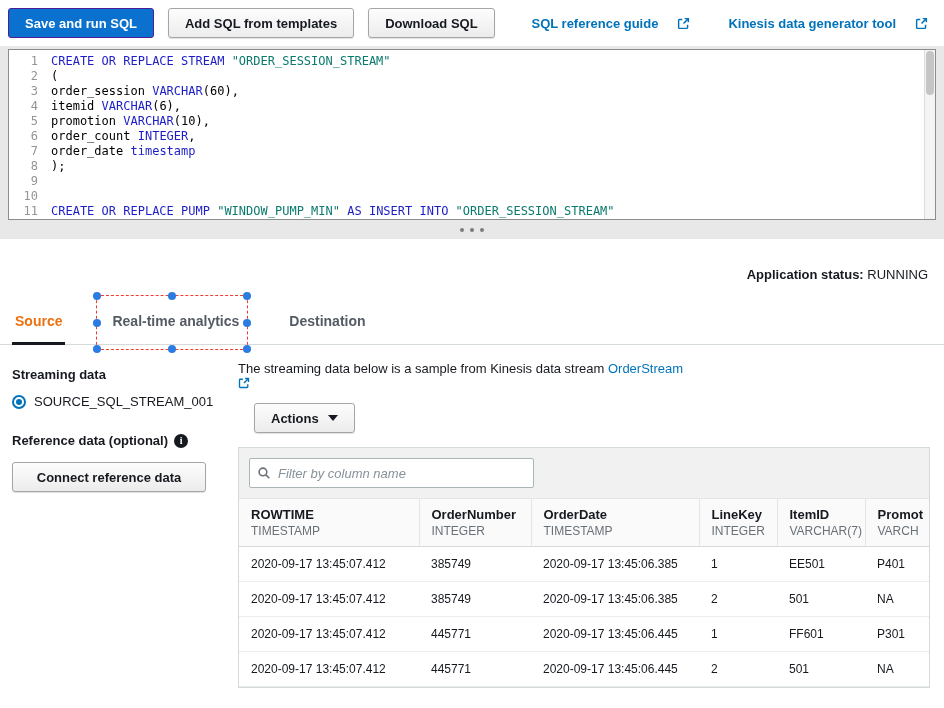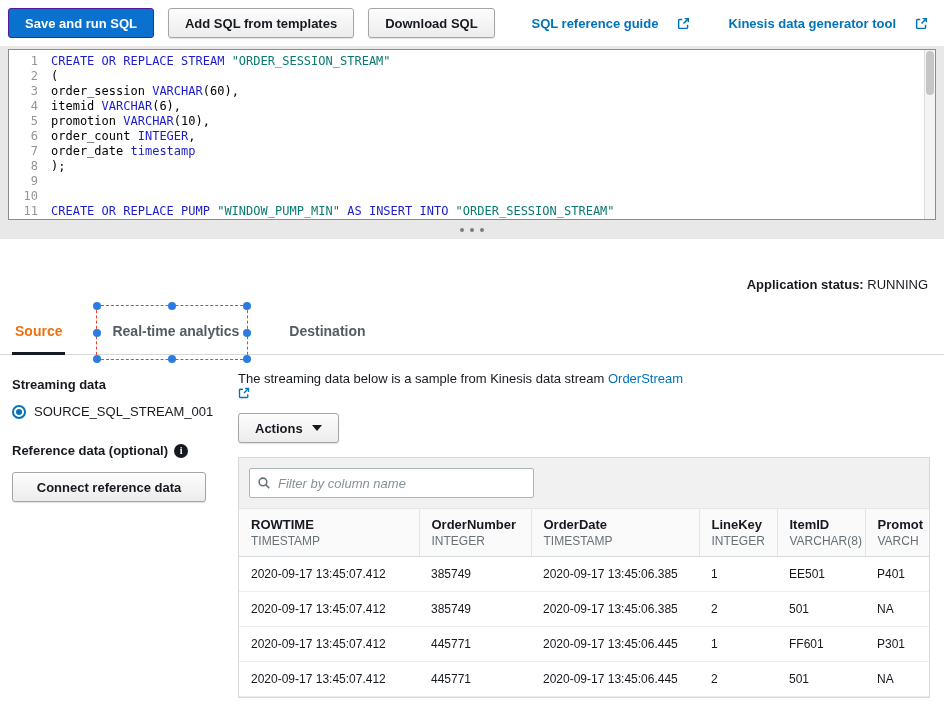--- a/index.html
+++ b/index.html
@@ -39,21 +39,21 @@
   .code-line { min-height: 15px; white-space: pre; }
   .tk-kw { color: #1d1dc8; }
   .tk-str { color: #0b7a6e; }
   .tk-pl { color: #000; }
   .scrollbar-v { position: absolute; top: 0; right: 0; bottom: 0; width: 11px; background: #f4f4f4; border-left: 1px solid #dcdcdc; }
   .scroll-thumb { position: absolute; top: 1px; left: 1px; right: 1px; height: 44px; background: #c5c5c5; border-radius: 5px; }
   .resize-handle { height: 19px; display: flex; align-items: center; justify-content: center; gap: 6px; cursor: row-resize; }
   .resize-handle i { width: 4px; height: 4px; border-radius: 50%; background: #7b7b7b; }
 
   
-  .status-line { margin-top: 38px; padding-right: 16px; text-align: right; }
+  .status-line { margin-top: 28px; padding-right: 16px; text-align: right; }
   .status-label { font-weight: bold; }
 
   
   .tabs { position: relative; display: flex; gap: 44px; margin-top: 18px; padding: 0 12px; border-bottom: 1px solid #d5dbdb; }
   .tab {
     padding: 13px 3px 13px; font-size: 14px; font-weight: bold; color: #545b64;
     border-bottom: 3px solid transparent; margin-bottom: -1px; cursor: pointer; white-space: nowrap;
   }
   .tab.active { color: #ec7211; border-bottom-color: #16191f; }
   .annotation { position: absolute; left: 96px; top: -5px; width: 152px; height: 55px; border: 1px dashed #f03b30; pointer-events: none; }
@@ -71,21 +71,21 @@
   .radio::after { content: ""; position: absolute; inset: 2px; border-radius: 50%; background: #0073bb; }
   .info-icon {
     width: 14px; height: 14px; border-radius: 50%; background: #16191f; color: #fff;
     font: bold 10px "Liberation Serif", serif; display: inline-flex; align-items: center; justify-content: center;
   }
   .connect-btn { margin-top: 2px; width: 194px; }
 
   .main { flex: 1; min-width: 0; }
   .sample-line { margin: 2px 0 14px; }
   .inline-link { color: #0073bb; cursor: pointer; }
-  .actions-btn { display: inline-flex; align-items: center; gap: 9px; }
+  .actions-btn { display: inline-flex; align-items: center; gap: 9px; margin-left: 16px; }
   .caret { width: 0; height: 0; border-left: 5px solid transparent; border-right: 5px solid transparent; border-top: 6px solid #16191f; }
 
   
   .table-card { margin-top: 14px; border: 1px solid #d5dbdb; overflow: hidden; background: #fff; }
   .filter-row { padding: 10px; background: #f1f1f1; }
   .filter-wrap { position: relative; width: 285px; }
   .filter-input {
     width: 100%; height: 30px; padding: 0 8px 0 28px; border: 1px solid #aab7b8; border-radius: 2px;
     background: #fff; font: italic 13px "Liberation Sans", sans-serif; color: #16191f;
   }
@@ -260,21 +260,21 @@
               <th>
                 <div class="col-name">OrderDate</div>
                 <div class="col-type">TIMESTAMP</div>
               </th>
               <th>
                 <div class="col-name">LineKey</div>
                 <div class="col-type">INTEGER</div>
               </th>
               <th>
                 <div class="col-name">ItemID</div>
-                <div class="col-type">VARCHAR(8)</div>
+                <div class="col-type">VARCHAR(7)</div>
               </th>
               <th>
                 <div class="col-name">Promot</div>
                 <div class="col-type">VARCH</div>
               </th>
             </tr>
         </thead>
         <tbody>
             <tr>
               <td>2020-09-17 13:45:07.412</td>

